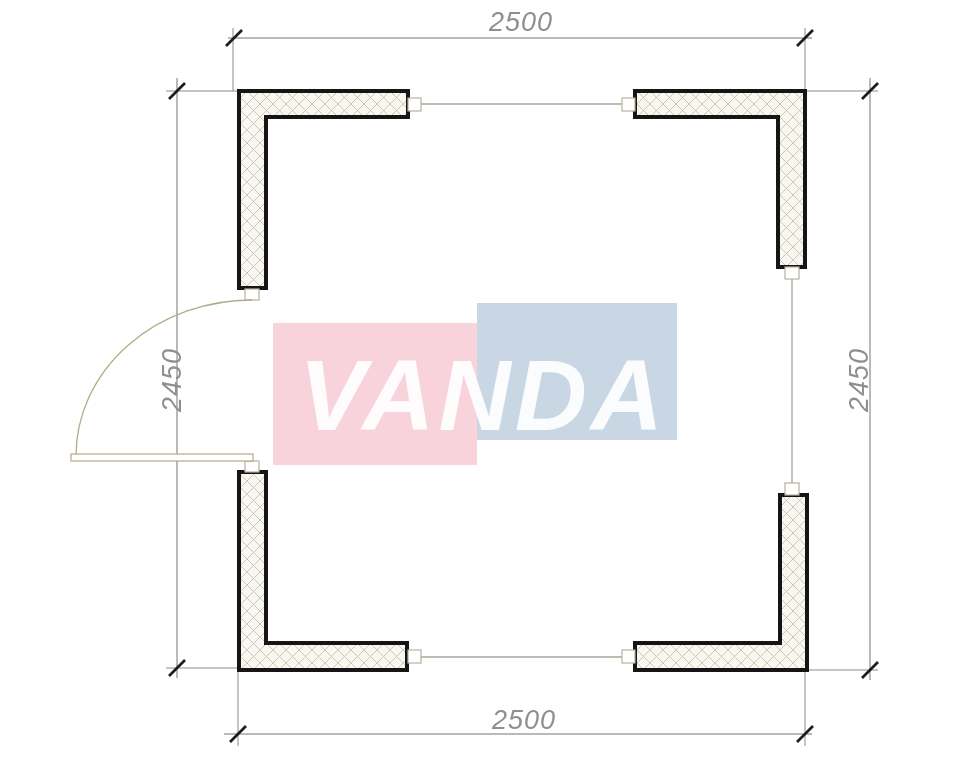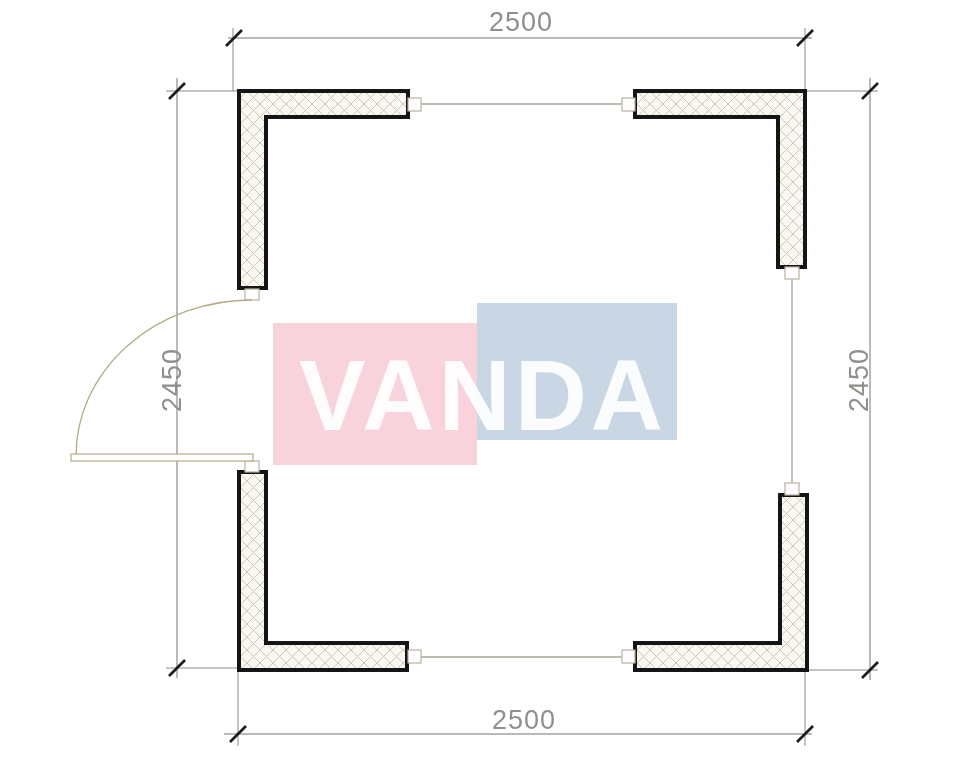--- a/index.html
+++ b/index.html
@@ -9,20 +9,21 @@
     width: 960px;
     height: 768px;
     overflow: hidden;
     font-family: "Liberation Sans", sans-serif;
   }
   .canvas-wrap {
     position: relative;
     width: 960px;
     height: 768px;
     background: #ffffff;
+    font-style: italic;
   }
   svg { display: block; }
   .wall {
     fill: url(#hatch);
     stroke: #151515;
     stroke-width: 4;
     stroke-linejoin: miter;
   }
   .jamb {
     fill: #ffffff;

